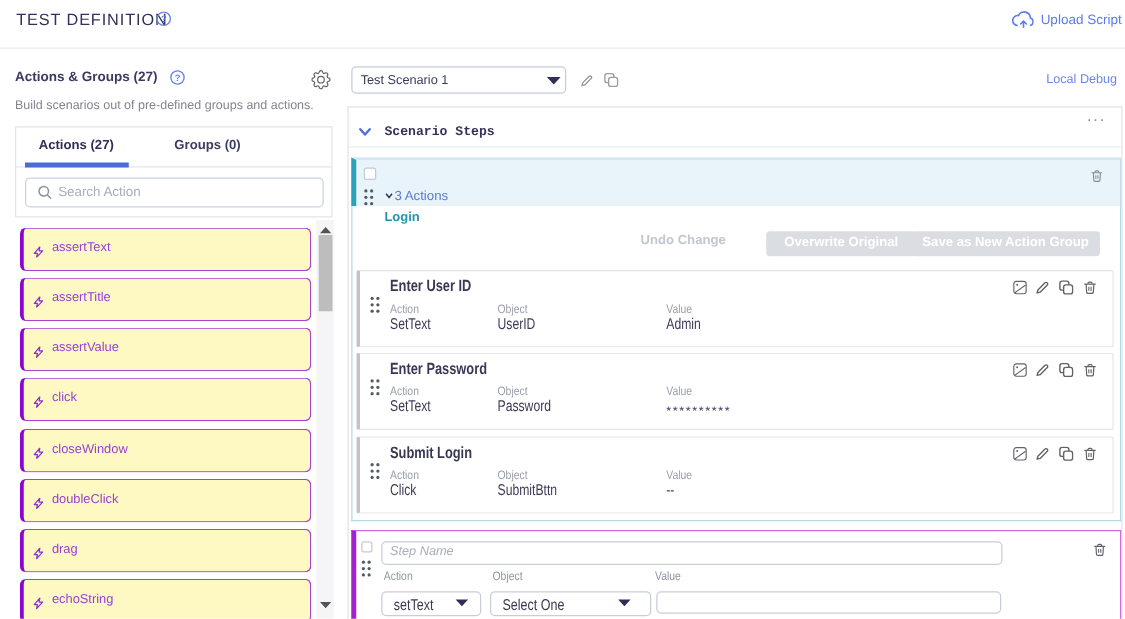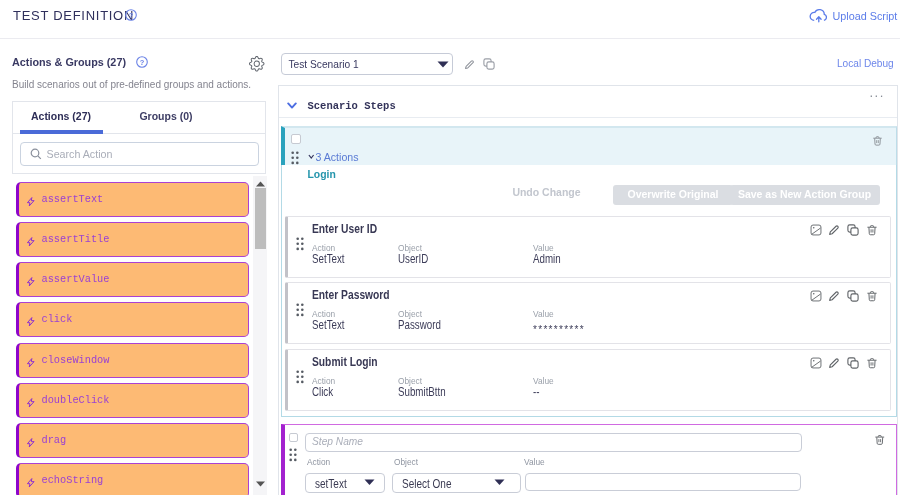--- a/index.html
+++ b/index.html
@@ -13,21 +13,21 @@
 
 .ag-title { left:12px; top:56px; font-size:10.8px; font-weight:600; color:#3a3a63; }
 .ag-sub { left:12px; top:78.5px; font-size:10px; color:#84848f; }
 .tabbox { left:11.5px; top:101px; width:254px; height:72.5px; border:1px solid #e2e5eb; background:#fff; }
 .tabrow { left:11.5px; top:101px; width:254px; height:32.5px; border-bottom:1px solid #e2e5eb; }
 .tab1 { left:19.5px; top:110px; width:83px; text-align:center; font-size:10.5px; font-weight:700; color:#2e2e57; }
 .tab2 { left:108px; top:110px; width:68px; text-align:center; font-size:10.5px; font-weight:600; color:#3d3d64;margin-left:24px; }
 .tabline { left:19.5px; top:130.4px; width:83px; height:3.2px; background:#4a6bd8; }
 .search { left:20px; top:142px; width:238.5px; height:24px; border:1px solid #cad3e0; border-radius:4px; background:#fff; }
 .search-ph { left:46.5px; top:148px; font-size:10.7px; color:#a9adb8; }
-.acard { left:15.5px; width:233px; height:35px; background:#fdba74; border:1.3px solid #aa41d3; border-left:3.5px solid #8d05cc; border-radius:5px;font-family:Liberation Mono, monospace; }
+.acard { left:15.5px; width:233px; height:35px; background:#fef9c3; border:1.3px solid #aa41d3; border-left:3.5px solid #8d05cc; border-radius:5px; }
 .acard .txt { position:absolute; left:23px; top:10px; font-size:10.3px; color:#9a41d3; }
 .acard svg { position:absolute; left:7.5px; top:14px; }
 
 .sb-track { left:253px; top:176px; width:14px; height:319px; background:#f5f5f7; }
 .sb-thumb { left:255px; top:188px; width:10.5px; height:61px; background:#bdbdbd; }
 
 .sel { left:280.5px; top:53px; width:172.5px; height:21.5px; border:1px solid #c6cbd7; border-radius:4px; background:#fff; }
 .sel-txt { left:288.5px; top:59px; font-size:10.2px; color:#393960; }
 .localdebug { left:837px; top:57.5px; font-size:10.1px; color:#6d86ea; }
 

